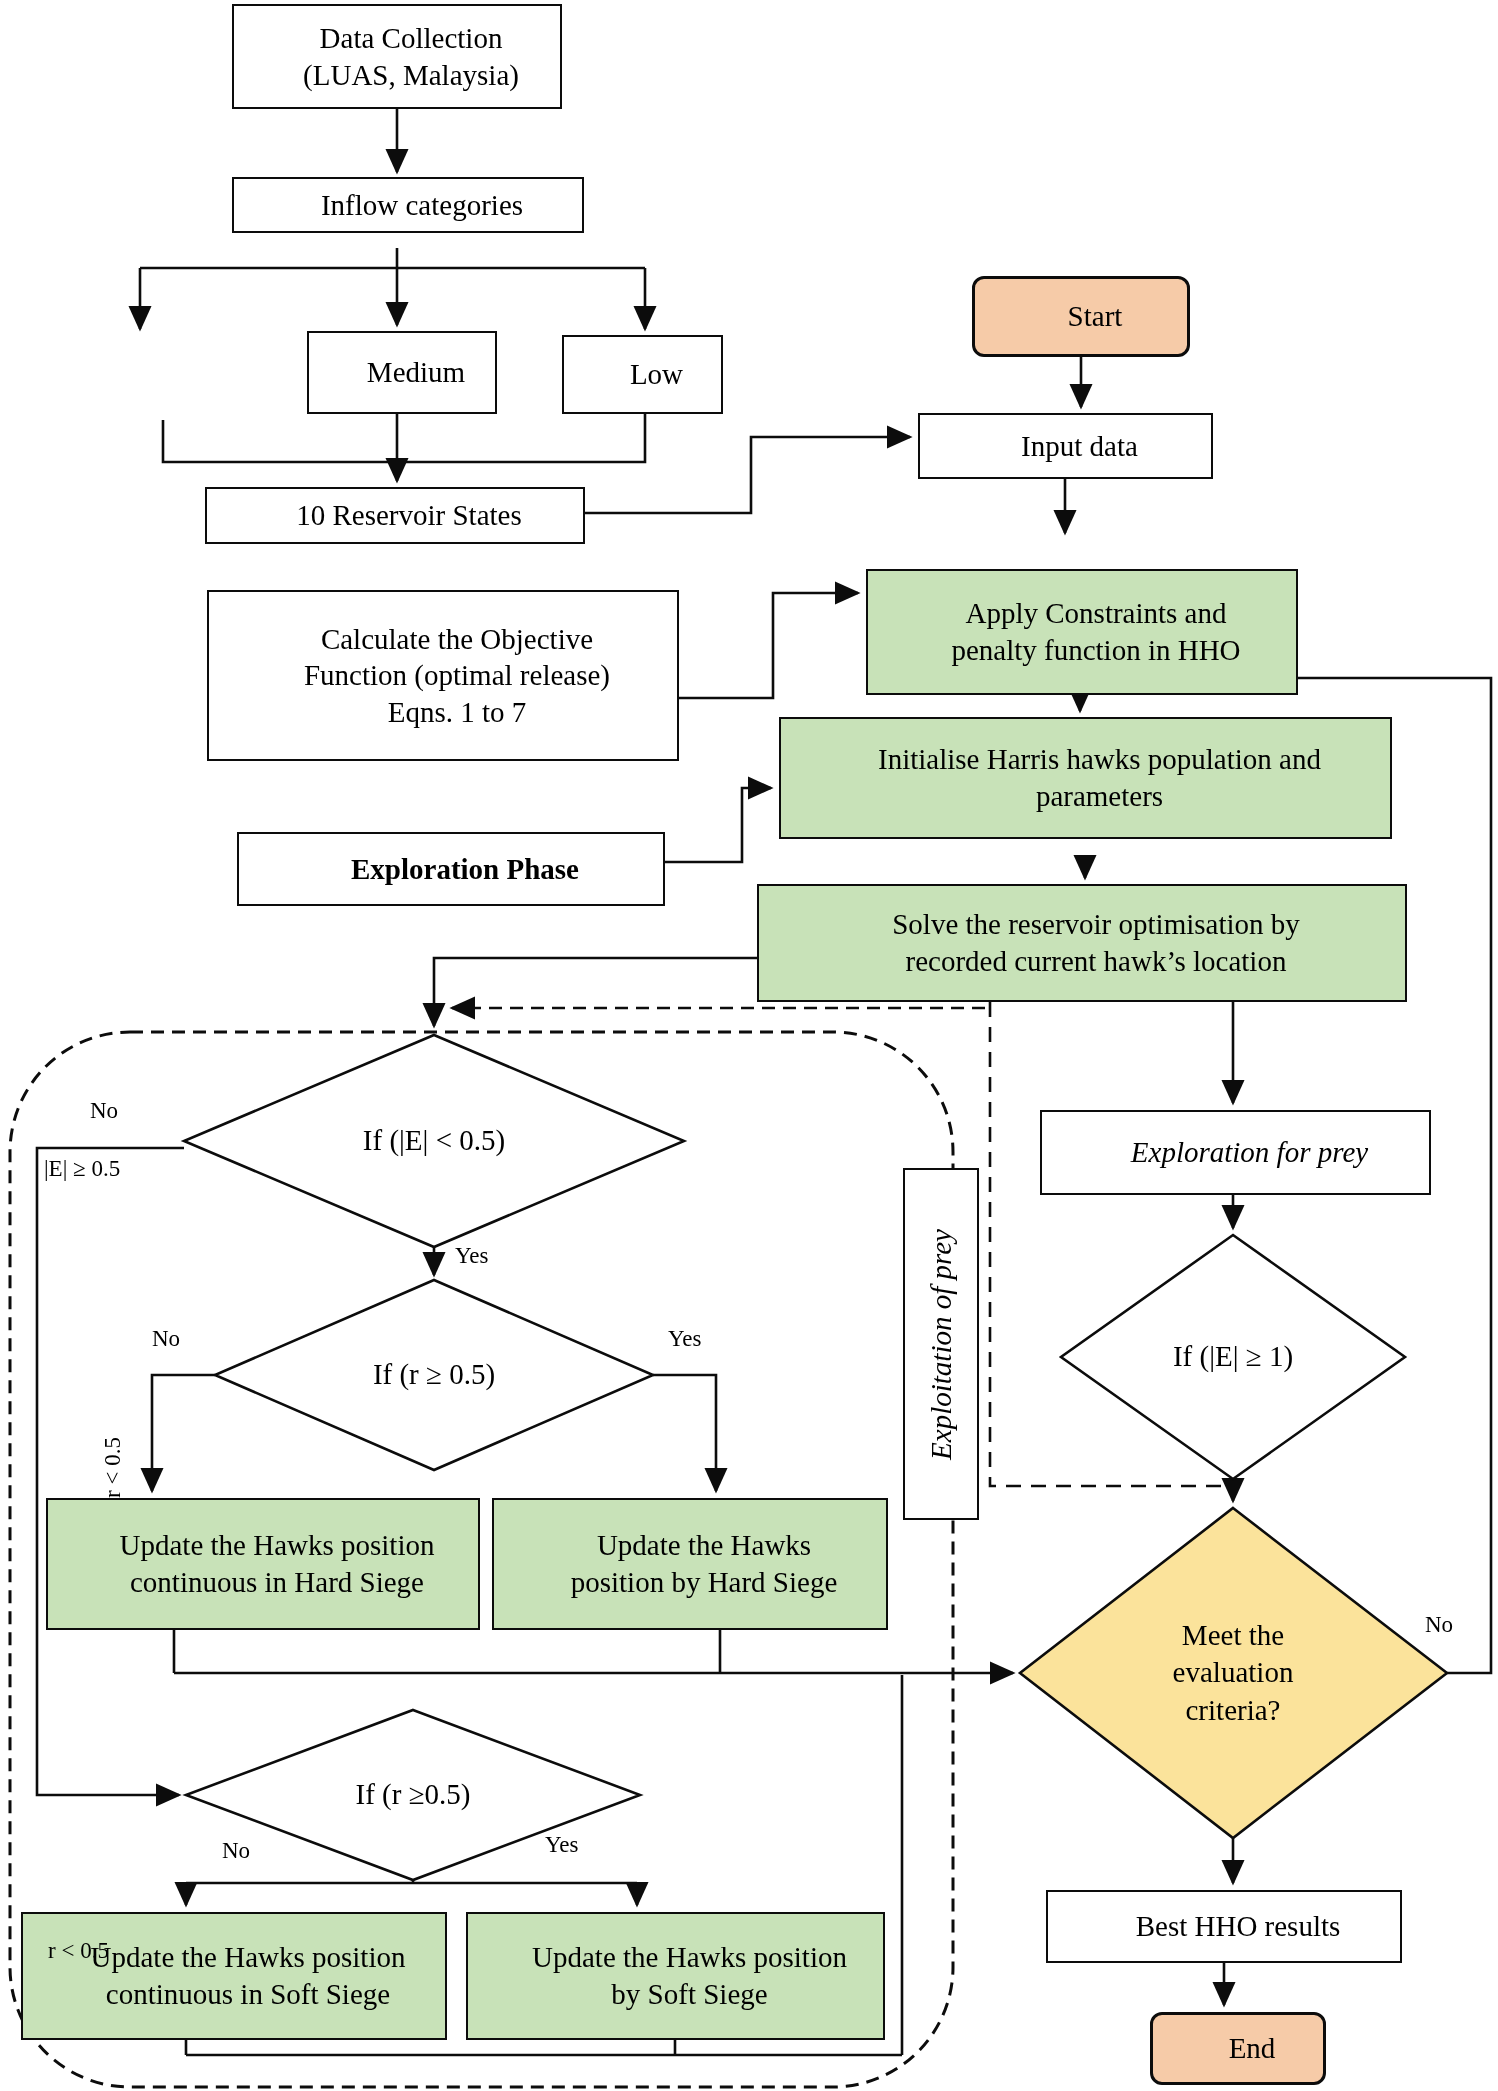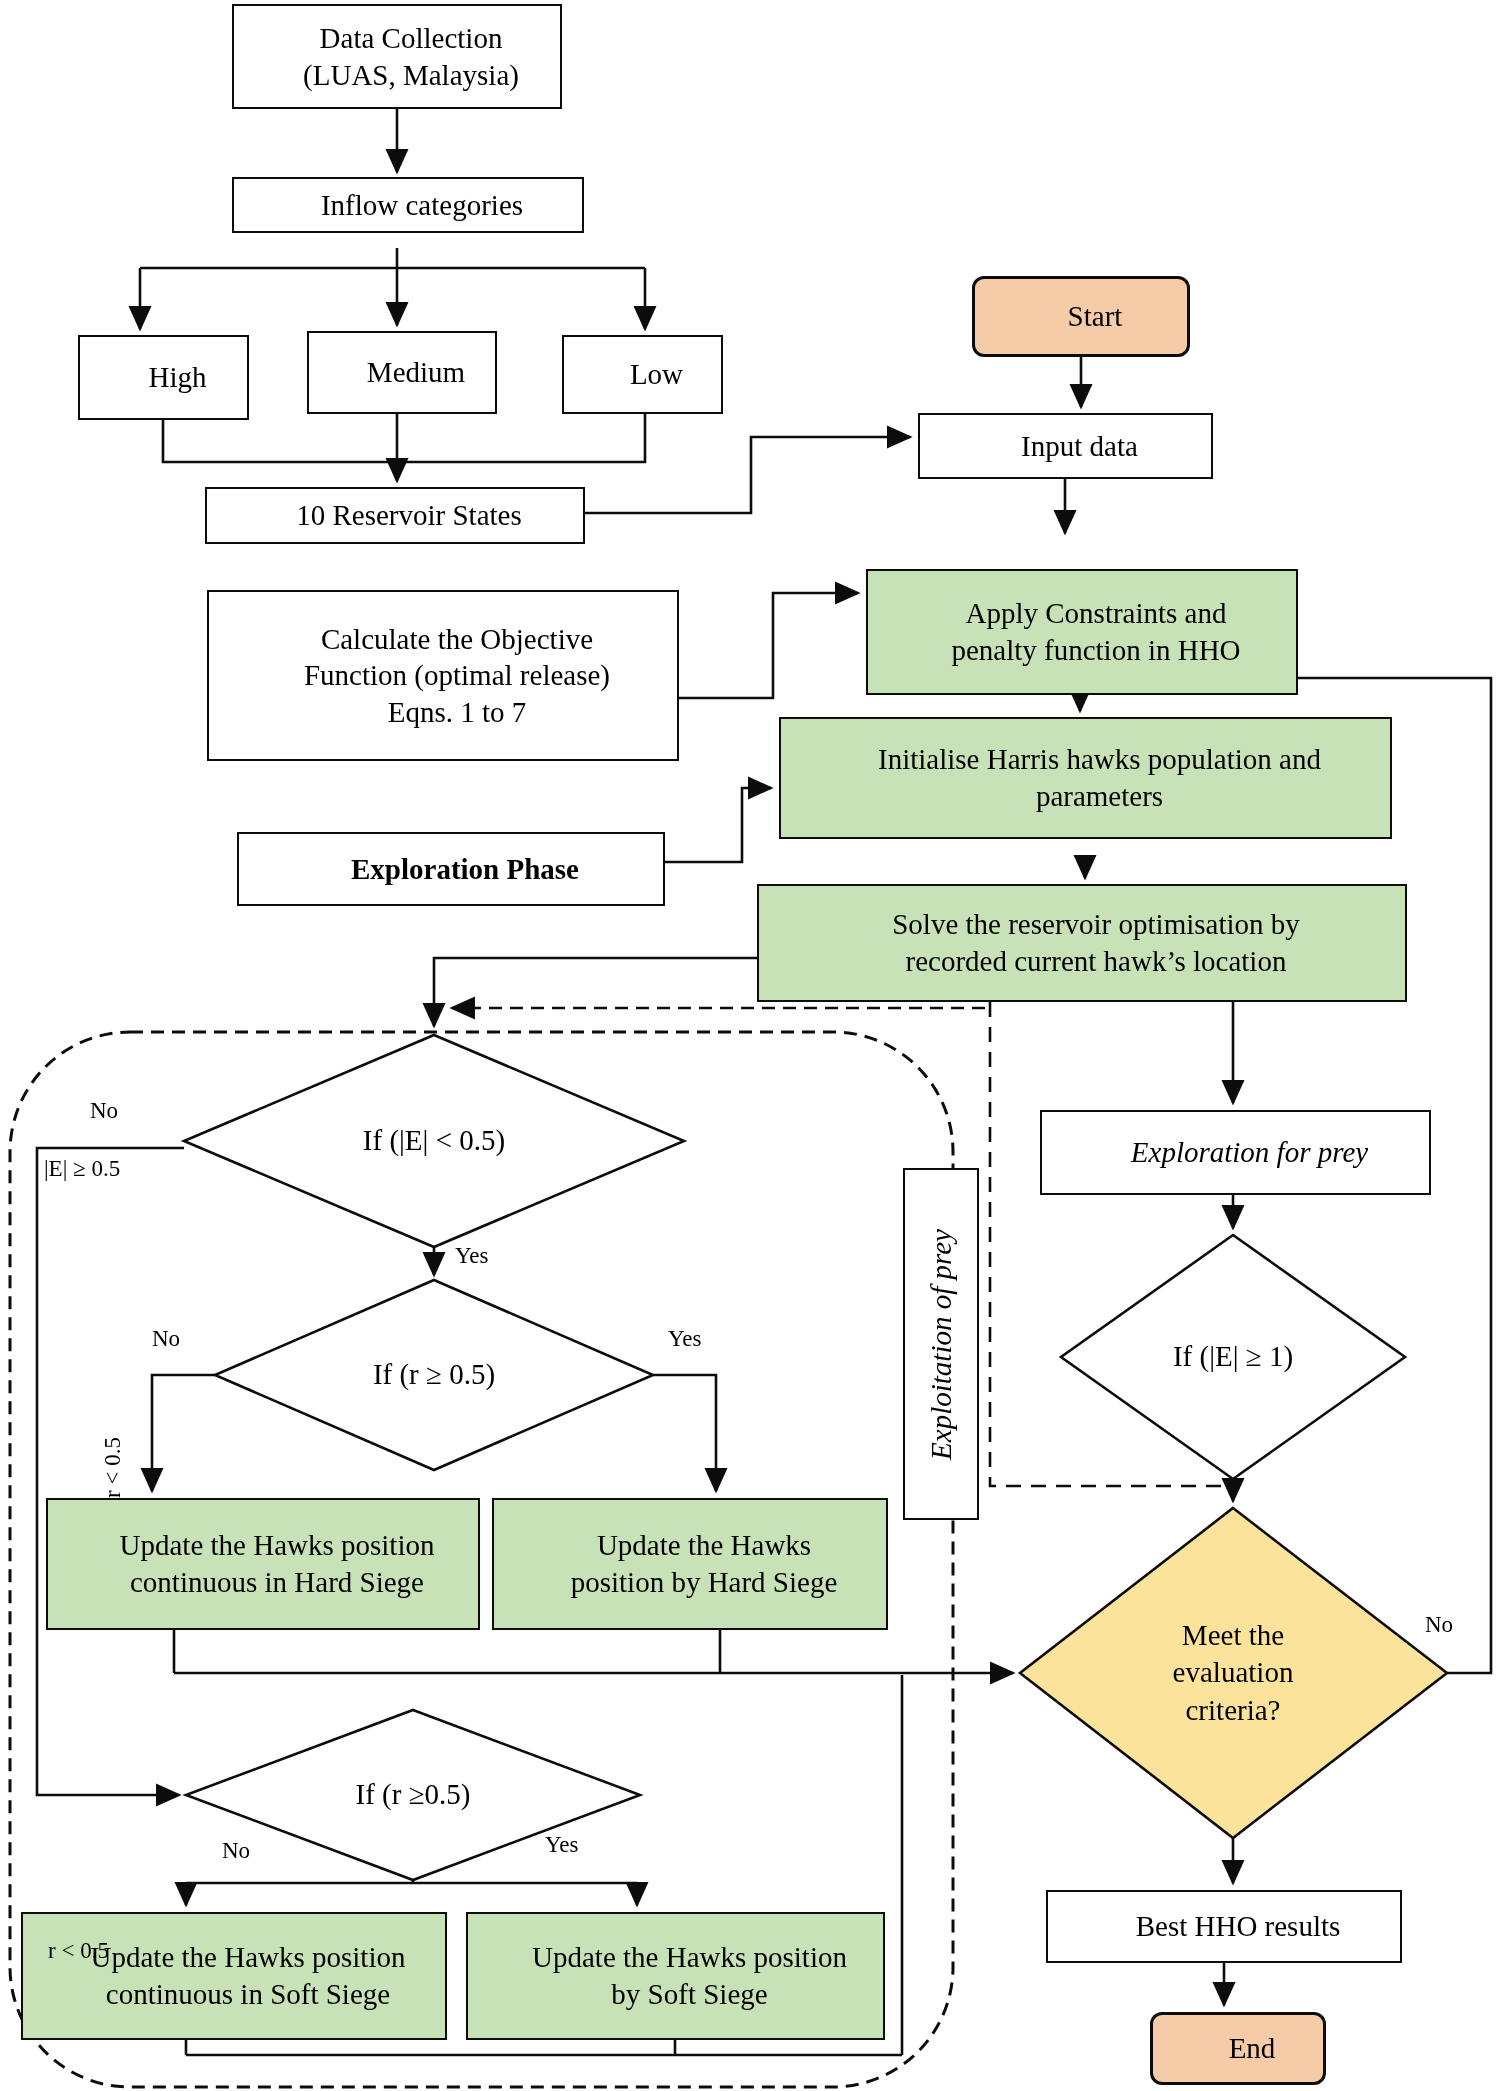--- a/index.html
+++ b/index.html
@@ -82,23 +82,20 @@
       <polygon points="1233,1508 1447,1673 1233,1838 1020,1673" fill="#FBE39B"></polygon>
     </g>
   </svg>
 
   <div class="node" style="left:232px;top:4px;width:330px;height:105px;">
     <span>Data Collection</span>
       <span>(LUAS, Malaysia)</span>
   </div>
   <div class="node" style="left:232px;top:177px;width:352px;height:56px;">
     <span>Inflow categories</span>
-  </div>
-  <div class="node" style="left:78px;top:335px;width:171px;height:85px;">
-    <span>High</span>
   </div>
   <div class="node" style="left:307px;top:331px;width:190px;height:83px;">
     <span>Medium</span>
   </div>
   <div class="node" style="left:562px;top:335px;width:161px;height:79px;">
     <span>Low</span>
   </div>
   <div class="node" style="left:205px;top:487px;width:380px;height:57px;">
     <span>10 Reservoir States</span>
   </div>

